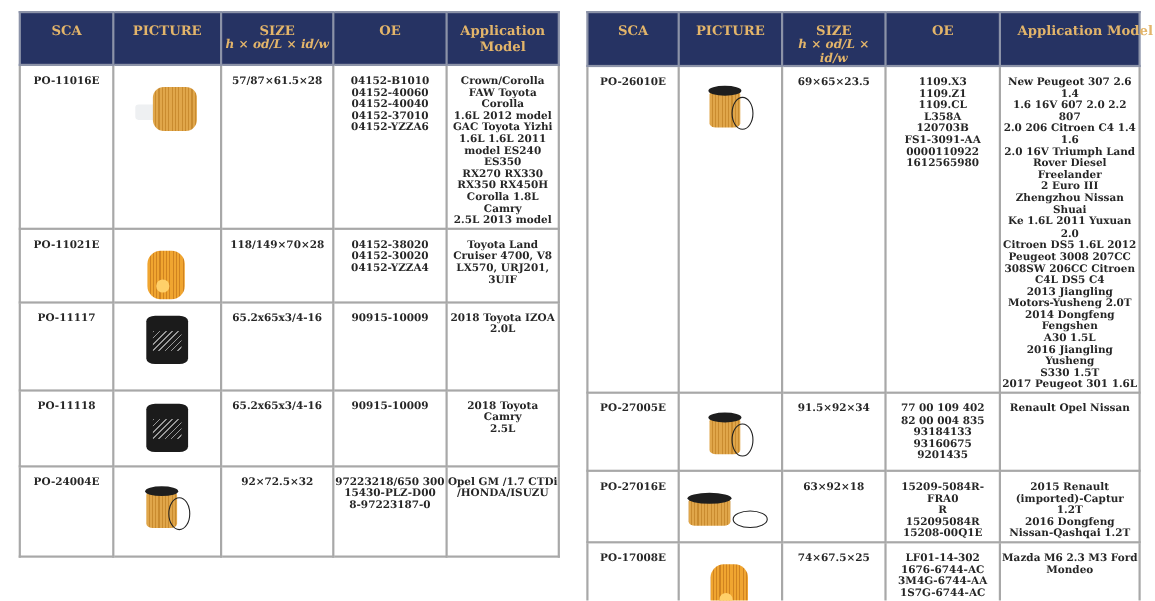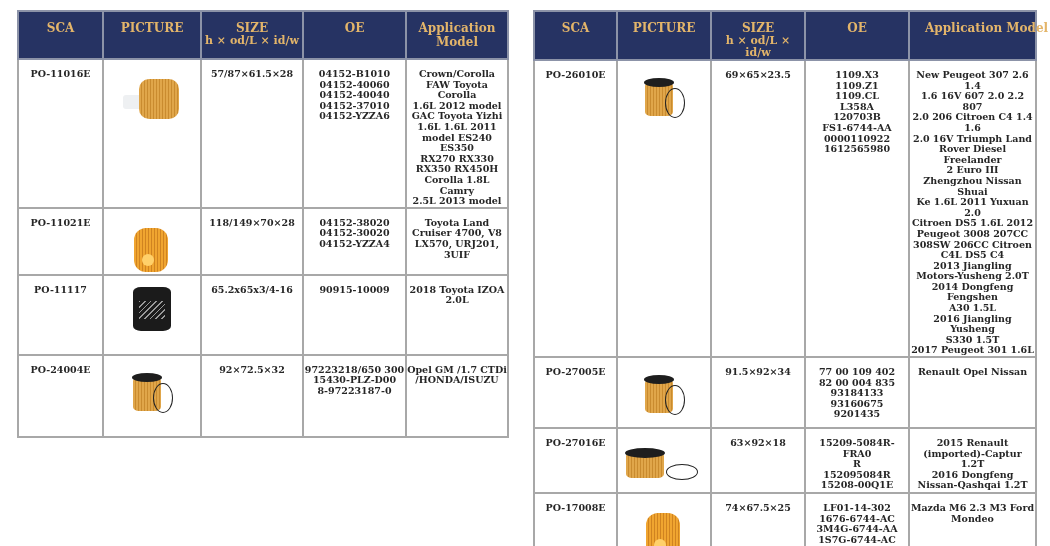--- a/index.html
+++ b/index.html
@@ -1,21 +1,21 @@
 <!DOCTYPE html>
 <html><head>
 <meta charset="utf-8">
 <style>
   html, body { margin:0; padding:0; }
   body { width:1050px; height:546px; background:#ffffff; position:relative; overflow:hidden;
          font-family:"DejaVu Serif","Liberation Serif",serif; color:#222; }
   table.spec { position:absolute; border-collapse:collapse; table-layout:fixed; }
   table.spec th, table.spec td { border:2px solid #a8a8a8; vertical-align:top; text-align:center; padding:0; }
   table.spec th { background:#263363; color:#e3b56a; font-weight:bold; font-size:12px; line-height:14px; padding-top:9px; border-color:#8c93a8;margin-top:36px; }
-  table.spec th .sub { display:block; font-size:11px; line-height:12px; }
+  table.spec th .sub { display:block; font-size:11px; line-height:12px;font-style:italic; }
   table.spec td { font-size:9.5px; line-height:10.6px; font-weight:bold; color:#262626; padding-top:9px; }
   td.sca { font-size:10px; }
   td.size { text-align:left; padding-left:20px; }
   td.pic { position:relative; }
   .pic-box { position:relative; margin:0 auto; }
   #left { left:17px; top:10px; width:490px; }
   #right { left:533px; top:10px; width:502px; }
   
   .cyl { position:absolute; border-radius:6px/4px; }
   .ring { position:absolute; border:1.5px solid #222; border-radius:50%; background:transparent; }
@@ -112,20 +112,39 @@
         </td>
         <td class="size">65.2x65x3/4-16</td>
         <td>
           <div>90915-10009</div>
         </td>
         <td>
           <div>2018 Toyota IZOA</div>
           <div>2.0L</div>
         </td>
       </tr>
+      <tr style="height: 69px;">
+        <td class="sca">PO-11118</td>
+        <td class="pic">
+          <div>
+            <div class="pic-box" style="width:50px;height:46px;margin-top:0">
+              <div style="position:absolute;left:6px;top:2px;width:38px;height:44px;background:#1b1b1b;border-radius:8px/5px"></div>
+              <div style="position:absolute;left:12px;top:16px;width:26px;height:18px;background:repeating-linear-gradient(135deg,#999 0 1px,#1b1b1b 1px 4px)"></div>
+            </div>
+          </div>
+        </td>
+        <td class="size">65.2x65x3/4-16</td>
+        <td>
+          <div>90915-10009</div>
+        </td>
+        <td>
+          <div>2018 Toyota Camry</div>
+          <div>2.5L</div>
+        </td>
+      </tr>
       <tr style="height: 82px;">
         <td class="sca">PO-24004E</td>
         <td class="pic">
           <div>
             <div class="pic-box" style="width:70px;height:50px;margin-top:4px">
               <div class="cyl pleat" style="left:16px;top:8px;width:28px;height:34px"></div>
               <div class="cap" style="left:15px;top:4px;width:30px;height:9px"></div>
               <div class="ring" style="left:36px;top:14px;width:18px;height:28px"></div>
             </div>
           </div>
@@ -173,21 +192,21 @@
             </div>
           </div>
         </td>
         <td class="size">69×65×23.5</td>
         <td>
           <div>1109.X3</div>
           <div>1109.Z1</div>
           <div>1109.CL</div>
           <div>L358A</div>
           <div>120703B</div>
-          <div>FS1-6744-AA</div>
+          <div>FS1-3091-AA</div>
           <div>0000110922</div>
           <div>1612565980</div>
         </td>
         <td>
           <div>New Peugeot 307 2.6 1.4</div>
           <div>1.6 16V 607 2.0 2.2 807</div>
           <div>2.0 206 Citroen C4 1.4 1.6</div>
           <div>2.0 16V Triumph Land</div>
           <div>Rover Diesel Freelander</div>
           <div>2 Euro III</div>

